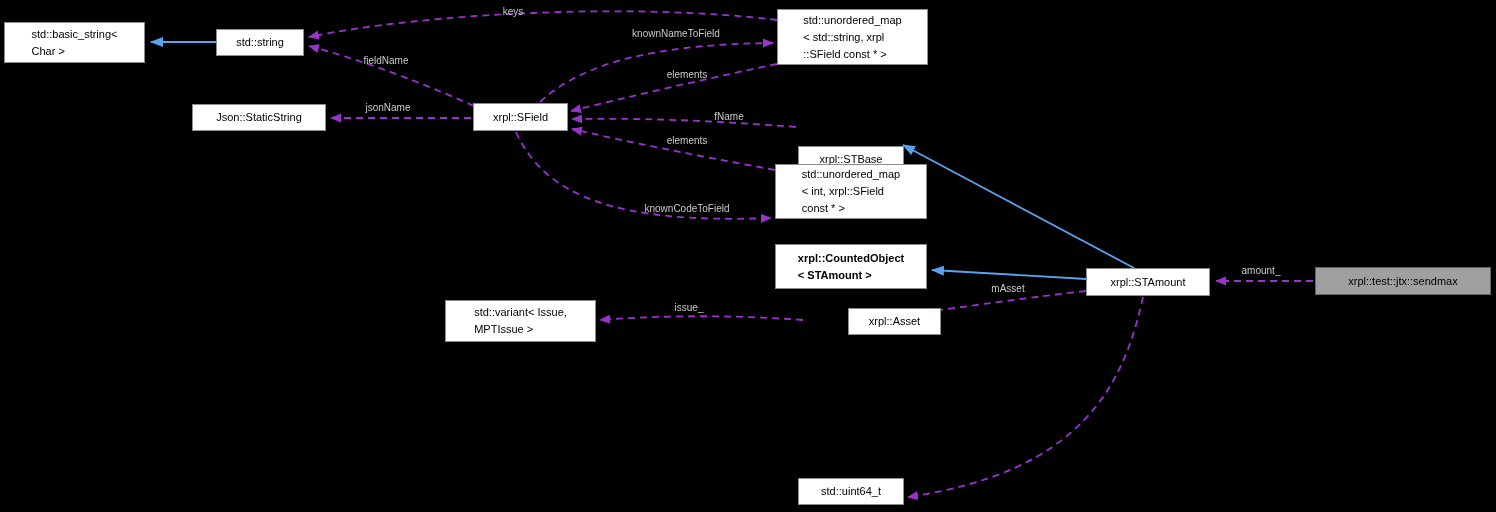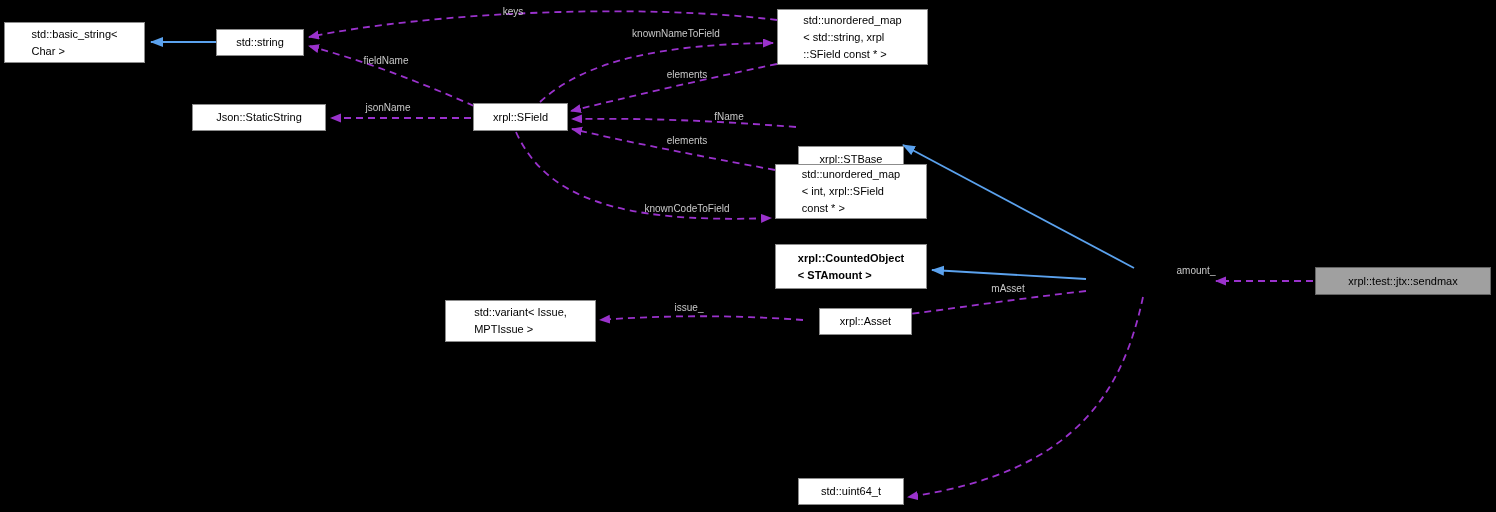--- a/index.html
+++ b/index.html
@@ -47,32 +47,32 @@
   #n-std-string{left:216px;top:29px;width:88px;height:27px;}
   #n-static-string{left:192px;top:104px;width:134px;height:27px;}
   #n-sfield{left:473px;top:103px;width:95px;height:28px;}
   #n-umap-string{left:777px;top:9px;width:151px;height:56px;}
   #n-stbase{left:798px;top:114px;width:106px;height:27px;margin-top:32px;}
   #n-umap-int{left:775px;top:164px;width:152px;height:55px;}
   #n-counted{left:775px;top:244px;width:152px;height:45px;font-weight:bold;}
   #n-stamount{left:1086px;top:268px;width:124px;height:28px;}
   #n-sendmax{left:1315px;top:267px;width:176px;height:28px;}
   #n-variant{left:445px;top:300px;width:151px;height:42px;}
-  #n-asset{left:819px;top:308px;width:93px;height:27px;}
+  #n-asset{left:848px;top:308px;width:93px;height:27px;}
   #n-uint64{left:798px;top:478px;width:106px;height:27px;}
   
   #l-keys{left:513px;top:5px;}
   #l-knownnametofield{left:676px;top:27px;}
   #l-fieldname{left:386px;top:54px;}
   #l-elements-top{left:687px;top:68px;}
   #l-jsonname{left:388px;top:101px;}
   #l-fname{left:686px;top:110px;margin-left:43px;}
   #l-elements-bottom{left:687px;top:134px;}
   #l-knowncodetofield{left:687px;top:202px;}
-  #l-amount{left:1196px;top:264px;}
+  #l-amount{left:1261px;top:264px;}
   #l-masset{left:1008px;top:282px;}
   #l-issue{left:689px;top:301px;}
   #l-members{left:1007px;top:315px;}
 </style>
 </head>
 <body>
 
 <div class="canvas">
 
   <svg class="edges" viewBox="0 0 1496 512" xmlns="http://www.w3.org/2000/svg">
@@ -110,20 +110,21 @@
   <div class="node" id="n-sfield">xrpl::SField</div>
   <div class="node" id="n-umap-string">std::unordered_map
 &lt; std::string, xrpl
 ::SField const * &gt;</div>
   <div class="node" id="n-stbase">xrpl::STBase</div>
   <div class="node" id="n-umap-int">std::unordered_map
 &lt; int, xrpl::SField
 const * &gt;</div>
   <div class="node" id="n-counted">xrpl::CountedObject
 &lt; STAmount &gt;</div>
+  <div class="node" id="n-stamount">xrpl::STAmount</div>
   <div class="node highlight" id="n-sendmax">xrpl::test::jtx::sendmax</div>
   <div class="node" id="n-variant">std::variant&lt; Issue,
 MPTIssue &gt;</div>
   <div class="node" id="n-asset">xrpl::Asset</div>
   <div class="node" id="n-uint64">std::uint64_t</div>
 
   <div class="elabel" id="l-keys">keys</div>
   <div class="elabel" id="l-knownnametofield">knownNameToField</div>
   <div class="elabel" id="l-fieldname">fieldName</div>
   <div class="elabel" id="l-elements-top">elements</div>

